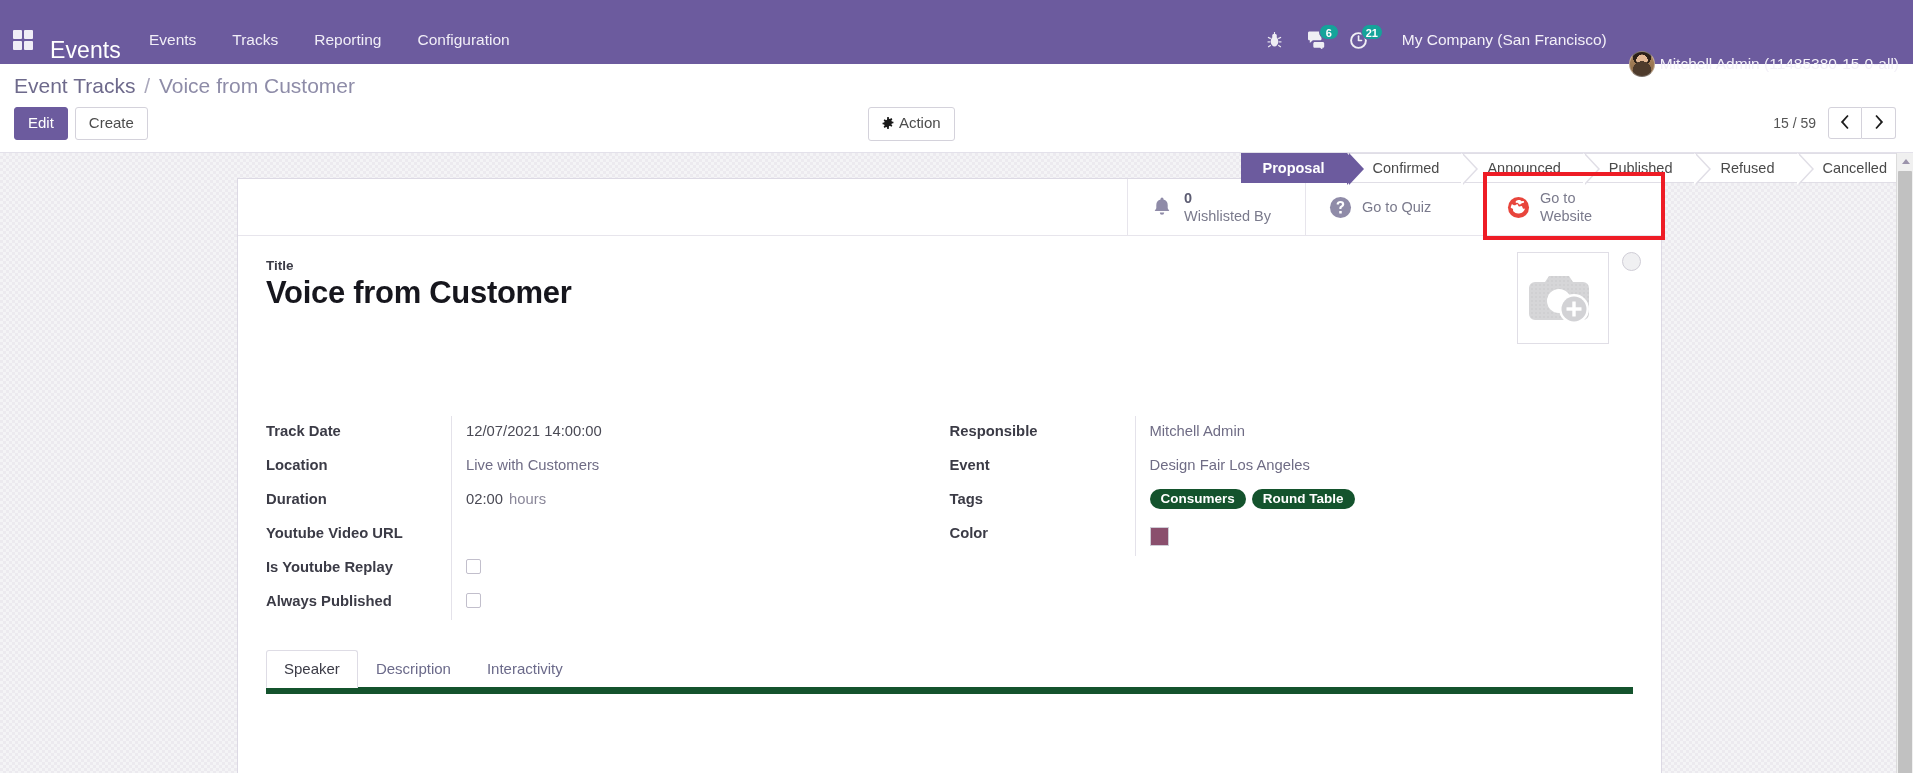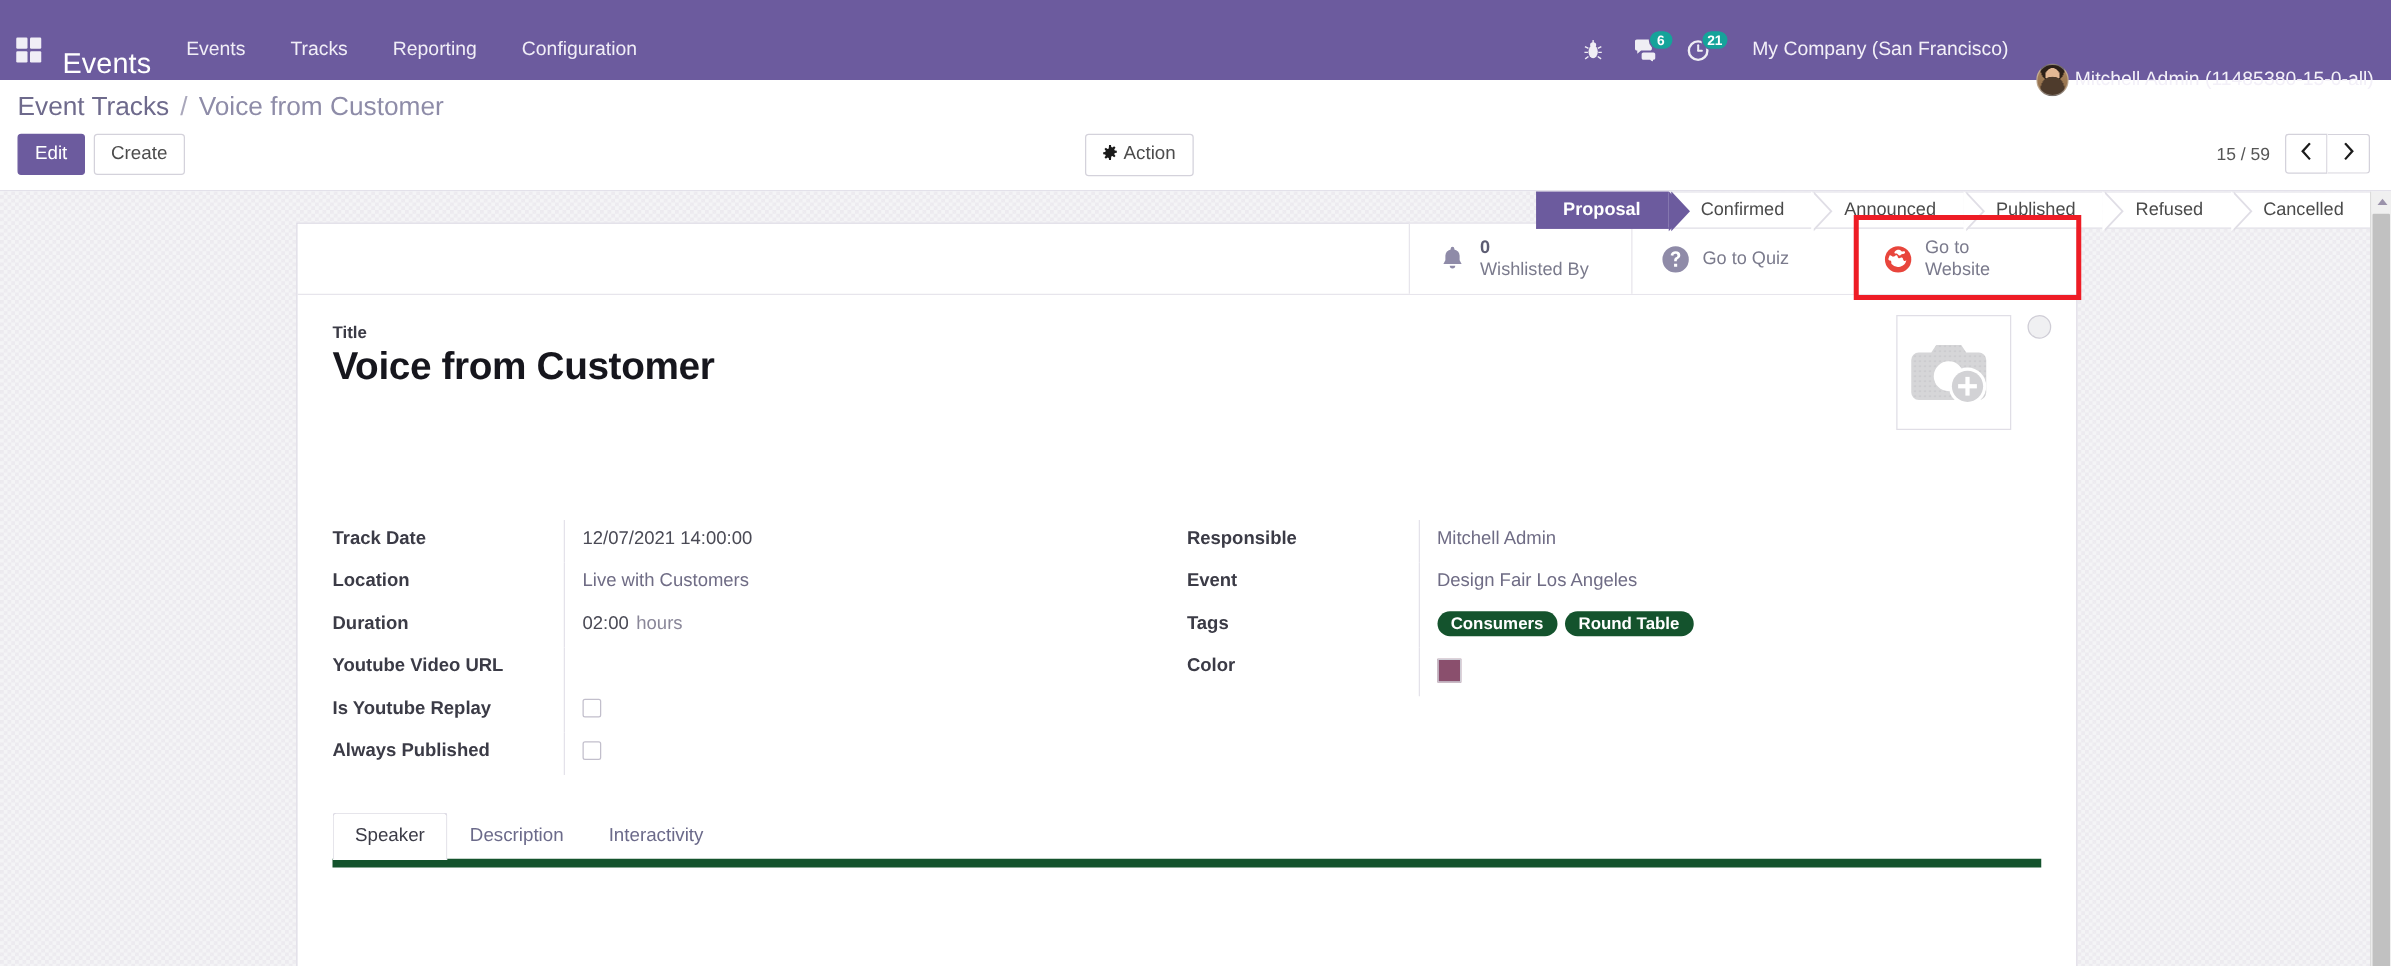--- a/index.html
+++ b/index.html
@@ -180,21 +180,21 @@
       linear-gradient(45deg, #eceaef 25%, transparent 25%, transparent 75%, #eceaef 75%),
       linear-gradient(45deg, #eceaef 25%, transparent 25%, transparent 75%, #eceaef 75%);
     background-size: 6px 6px;
     background-position: 0 0, 3px 3px;
     overflow: hidden;
   }
 
   
   .statusbar-wrap {
     position: absolute;
-    top: 0; right: 16px;
+    top: 0; right: 4px;
     display: flex;
     align-items: stretch;
     height: 30px;
     z-index: 8;
   }
   .status-step {
     position: relative;
     background: #ffffff;
     border-top: 1px solid #e0dee6;
     border-bottom: 1px solid #e0dee6;

